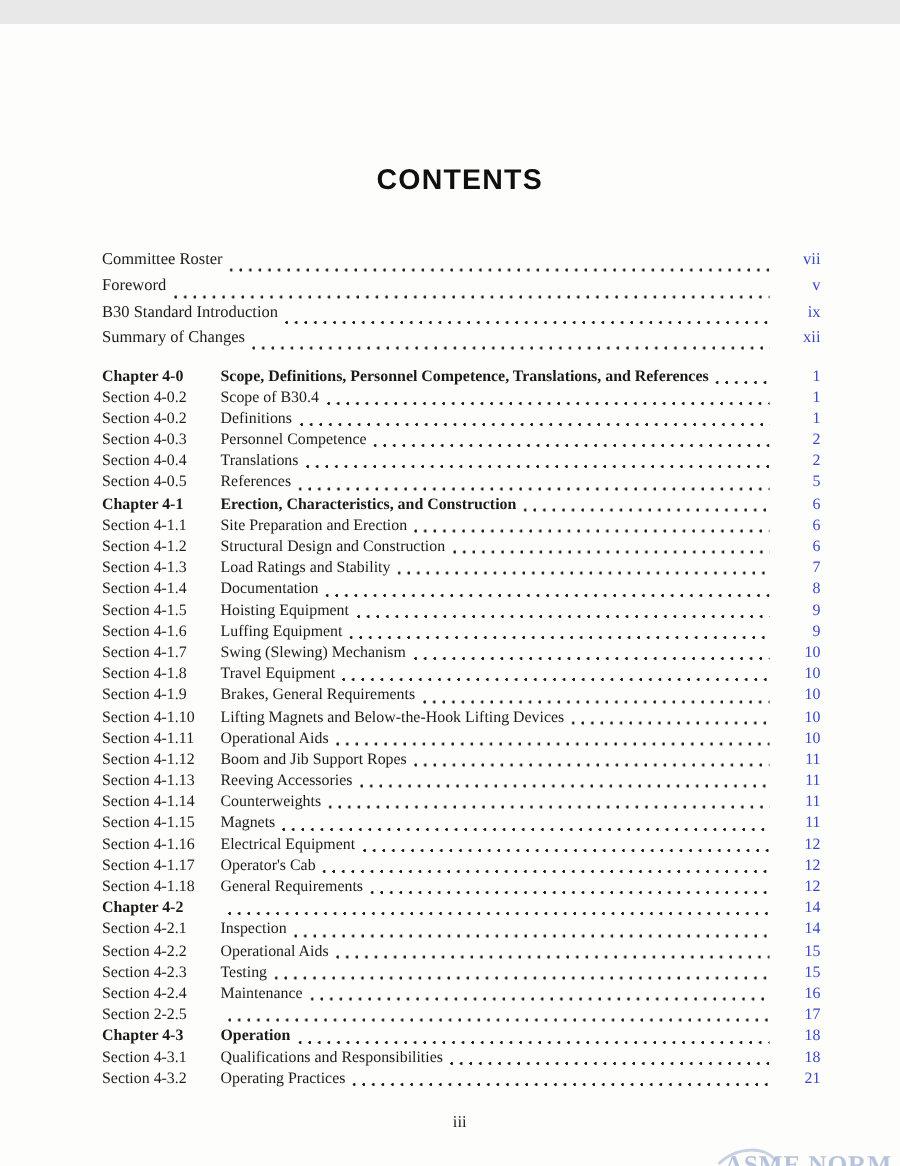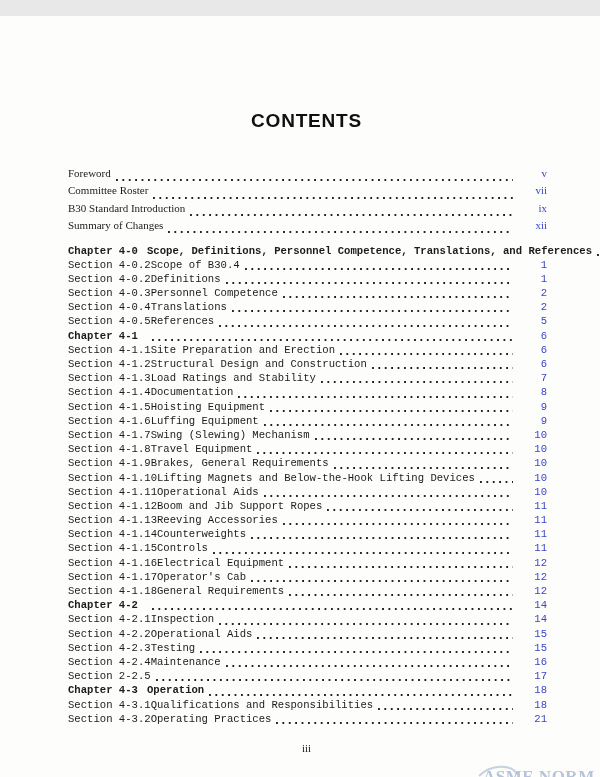--- a/index.html
+++ b/index.html
@@ -10,21 +10,21 @@
   }
   .doc-title {
     position:absolute; top:94px; left:68px; width:477px; margin:0;
     text-align:center; font-family:"Liberation Sans", sans-serif;
     font-weight:bold; font-size:19px; letter-spacing:0.8px; color:#101010;
   }
   .list { position:absolute; left:68px; width:479px; }
   #front-matter { top:151px; }
   #front-matter .row { height:17.3px; font-size:11px; }
   #toc { top:228.5px; }
-  #toc .row { height:14.2px; font-size:10.6px;font-family:Liberation Mono, monospace; }
+  #toc .row { height:14.2px; font-size:10.6px; }
   .row { display:flex; align-items:baseline; line-height:13px; white-space:nowrap; }
   .row.bold .label, .row.bold .title { font-weight:bold; }
   .label { flex:0 0 79px; }
   .title { flex:0 0 auto; }
   .dots {
     flex:1 1 auto; min-width:8px; align-self:flex-end;
     height:2px; margin:0 7px 3px 5px;
     background-image:radial-gradient(circle at 1.1px 1px, #1b1b1b 0.8px, transparent 1.05px);
     background-size:6.4px 2px; background-repeat:repeat-x;
   }
@@ -52,28 +52,28 @@
   }
 </style>
 </head>
 <body>
 
 <div class="page">
   <h1 class="doc-title">CONTENTS</h1>
 
   <div id="front-matter" class="list">
       <div class="row">
+        <span class="title">Committee Roster</span>
+        <span class="dots"></span>
+        <span class="pagenum">vii</span>
+      </div>
+      <div class="row">
         <span class="title">Foreword</span>
         <span class="dots"></span>
         <span class="pagenum">v</span>
-      </div>
-      <div class="row">
-        <span class="title">Committee Roster</span>
-        <span class="dots"></span>
-        <span class="pagenum">vii</span>
       </div>
       <div class="row">
         <span class="title">B30 Standard Introduction</span>
         <span class="dots"></span>
         <span class="pagenum">ix</span>
       </div>
       <div class="row">
         <span class="title">Summary of Changes</span>
         <span class="dots"></span>
         <span class="pagenum">xii</span>
@@ -112,20 +112,21 @@
         <span class="pagenum">2</span>
       </div>
       <div class="row">
         <span class="label">Section 4-0.5</span>
         <span class="title">References</span>
         <span class="dots"></span>
         <span class="pagenum">5</span>
       </div>
       <div class="row bold">
         <span class="label">Chapter 4-1</span>
+        <span class="title">Erection, Characteristics, and Construction</span>
         <span class="dots"></span>
         <span class="pagenum">6</span>
       </div>
       <div class="row">
         <span class="label">Section 4-1.1</span>
         <span class="title">Site Preparation and Erection</span>
         <span class="dots"></span>
         <span class="pagenum">6</span>
       </div>
       <div class="row">
@@ -201,21 +202,21 @@
         <span class="pagenum">11</span>
       </div>
       <div class="row">
         <span class="label">Section 4-1.14</span>
         <span class="title">Counterweights</span>
         <span class="dots"></span>
         <span class="pagenum">11</span>
       </div>
       <div class="row">
         <span class="label">Section 4-1.15</span>
-        <span class="title">Controls</span>
+        <span class="title">Magnets</span>
         <span class="dots"></span>
         <span class="pagenum">11</span>
       </div>
       <div class="row">
         <span class="label">Section 4-1.16</span>
         <span class="title">Electrical Equipment</span>
         <span class="dots"></span>
         <span class="pagenum">12</span>
       </div>
       <div class="row">

